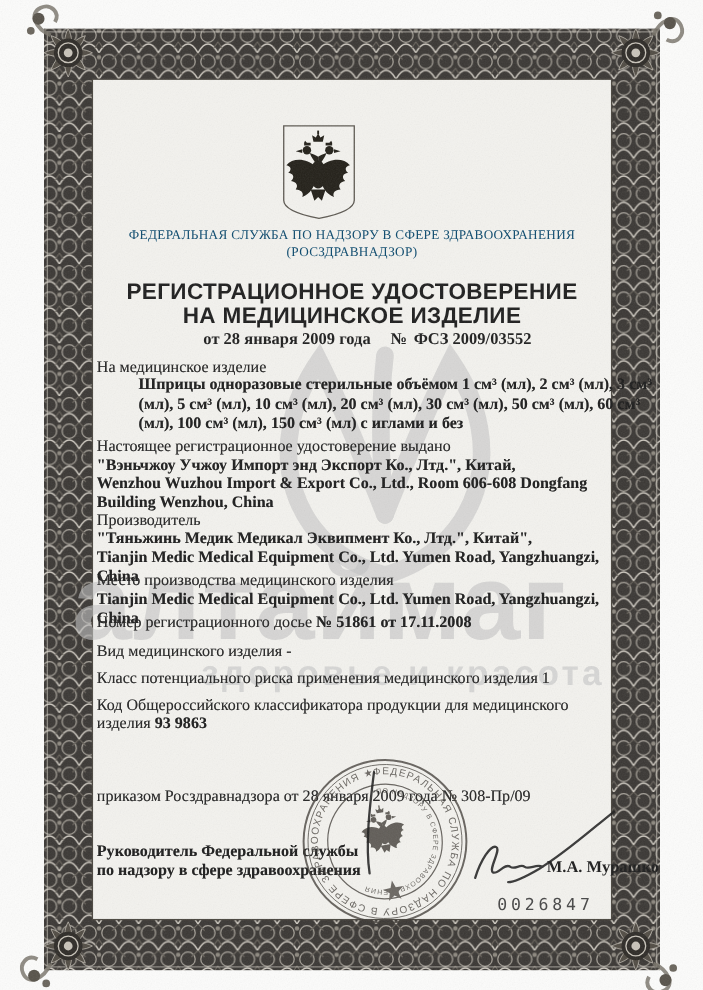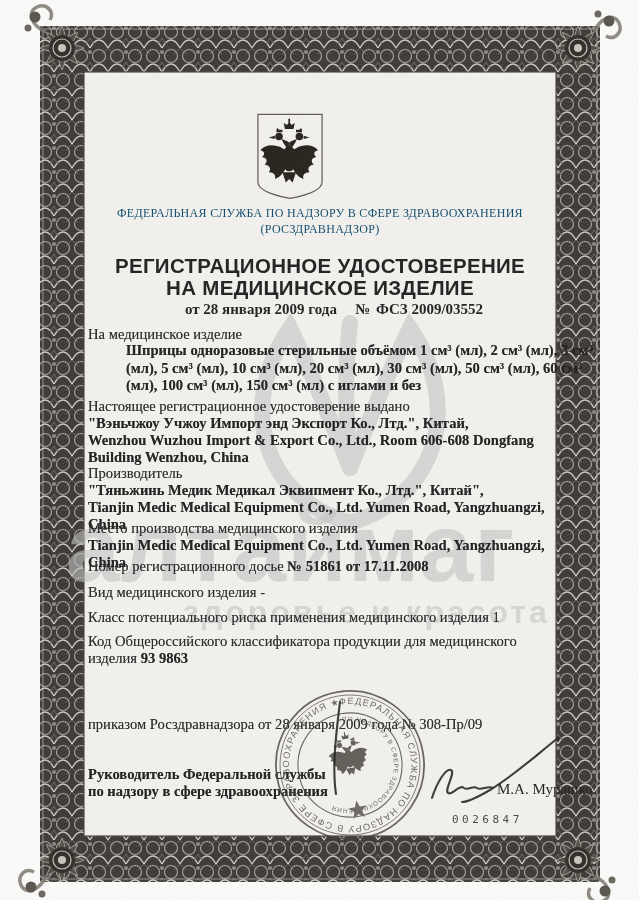--- a/index.html
+++ b/index.html
@@ -21,23 +21,23 @@
   .t1{font-family:"Liberation Sans",sans-serif;font-weight:bold;font-size:20.5px;line-height:21.5px;
       letter-spacing:.3px;color:#1e1e1e;}
   .t2{margin-top:3px;font-weight:bold;font-size:15px;color:#1e1e1e;margin-left:28px;}
   .t2 .no{margin-left:18px;margin-right:6px;}
   .tb{position:absolute;left:88px;width:467px;font-size:14.6px;line-height:17px;color:#262626;
       text-shadow:0 0 .4px rgba(0,0,0,.45);}
   .b{font-weight:bold;color:#1d1d1d;}
   .pn{line-height:17.5px;margin-left:38px;}
   .footerlines{line-height:16.6px;}
   .signat{line-height:16.6px;font-weight:bold;color:#1d1d1d;}
-  .signame{position:absolute;left:497px;top:781px;font-weight:normal;font-size:15px;color:#1d1d1d;}
+  .signame{position:absolute;left:497px;top:781px;font-weight:bold;font-size:15px;color:#1d1d1d;}
   .serial{position:absolute;left:452px;top:813px;font-family:"DejaVu Sans Mono",monospace;
-          font-size:11px;letter-spacing:3.5px;color:#474747;z-index:2;}
+          font-size:15px;letter-spacing:3.5px;color:#474747;z-index:2;}
   .stamp{position:absolute;left:265px;top:680px;z-index:3;}
   .signature{position:absolute;left:320px;top:690px;z-index:4;}
   .grain{position:absolute;left:0;top:0;z-index:5;pointer-events:none;opacity:.10;}
 </style>
 </head>
 <body>
 
 <div class="page">
 
   <svg class="bg" width="639" height="900" viewBox="0 0 639 900">

